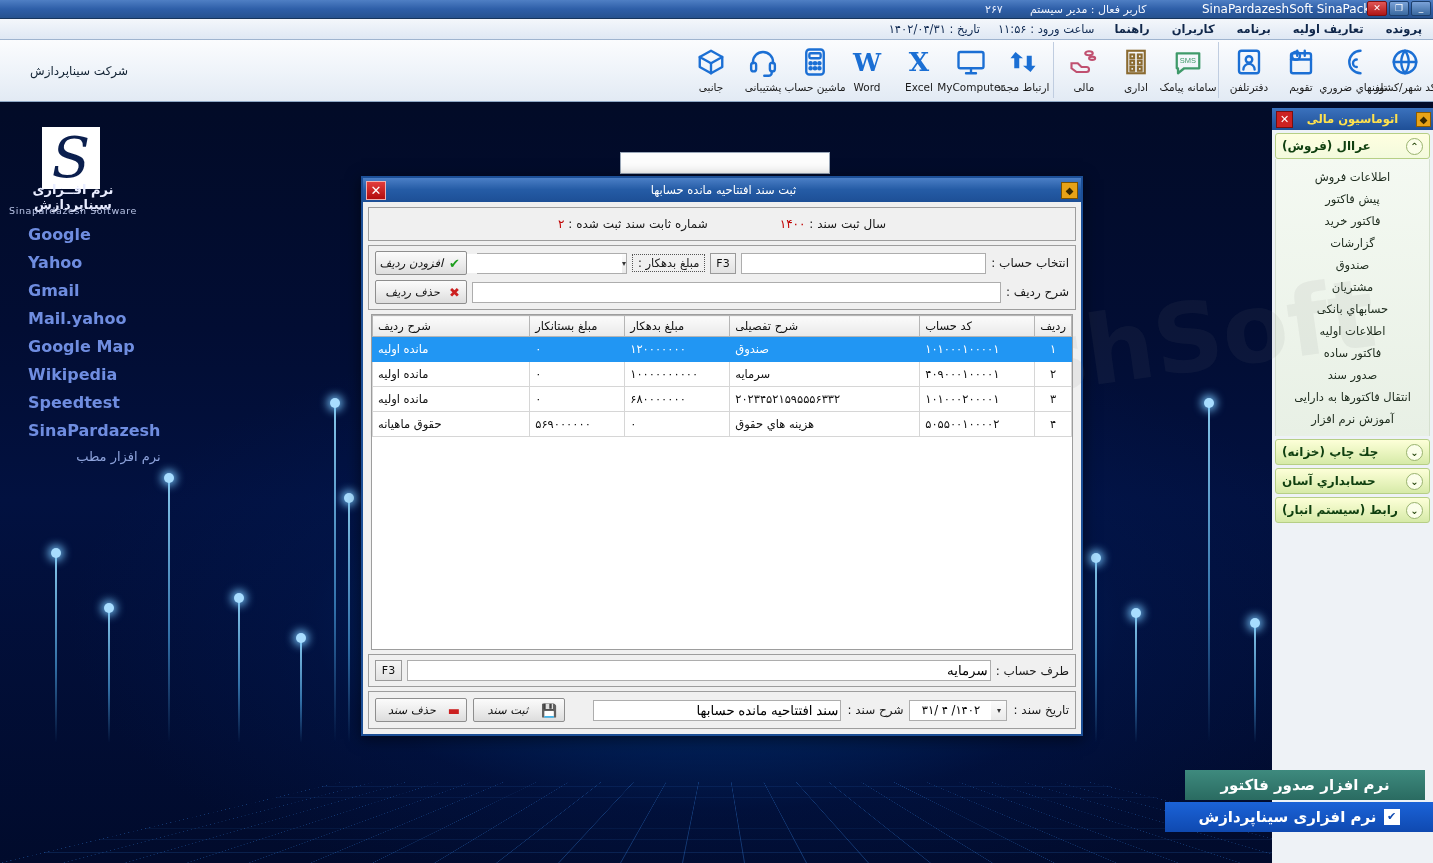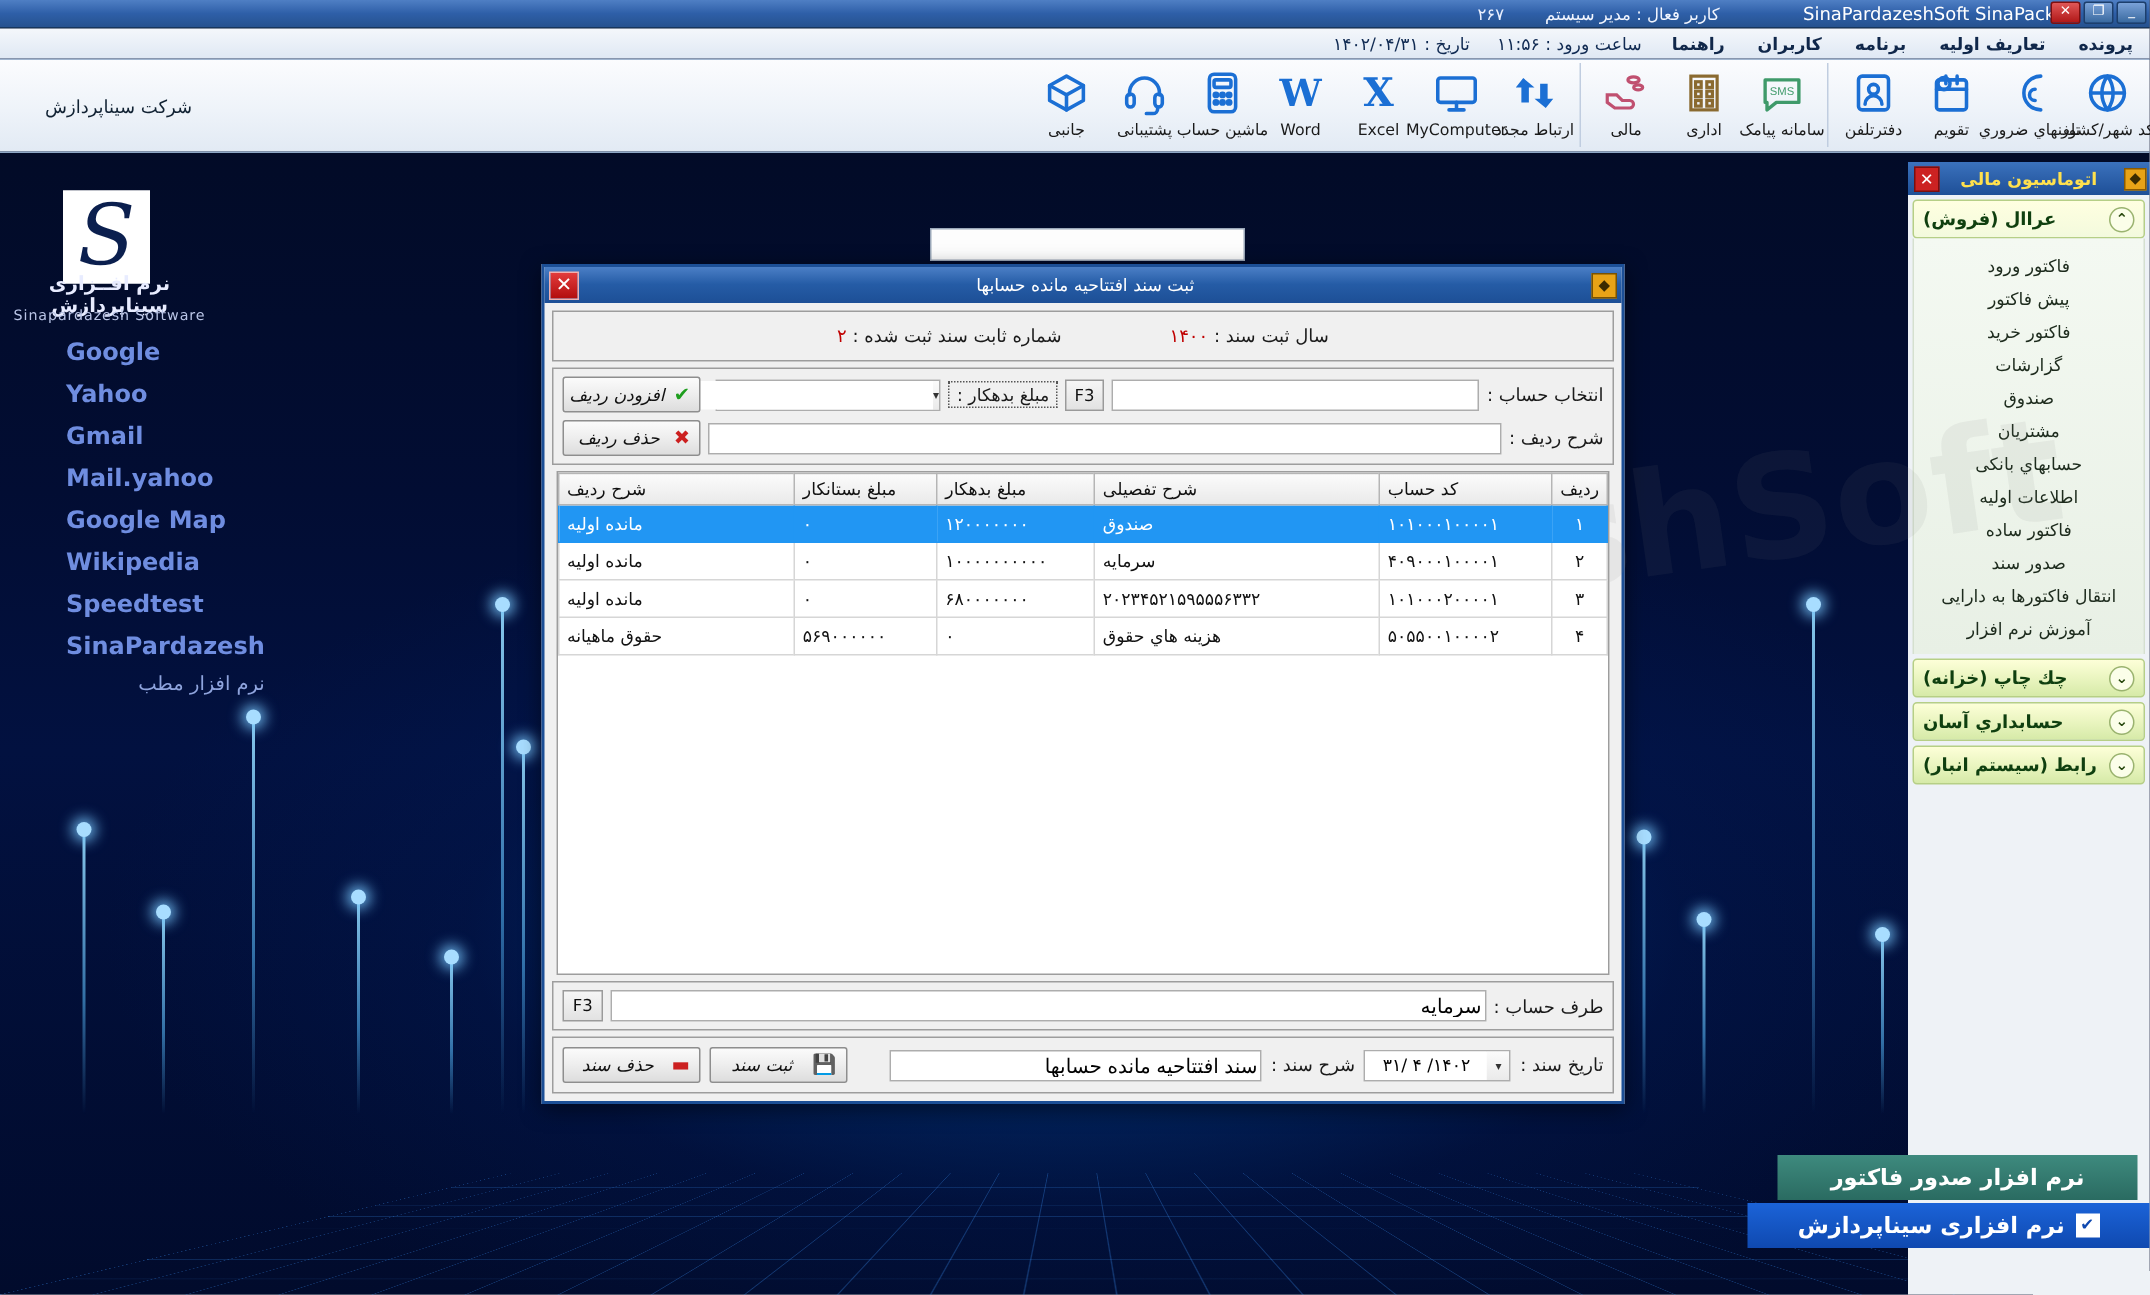--- a/index.html
+++ b/index.html
@@ -99,21 +99,21 @@
   }
 
   
   .logo-box { position: absolute; left: 42px; top: 127px; width: 58px; height: 62px;
               background:#fff; border: 3px solid #fff; display:flex; align-items:center; justify-content:center; }
   .logo-s { font-family: "DejaVu Serif", serif; font-size: 56px; font-style: italic; color: #0b1f4e; line-height: 48px; }
   .logo-fa { position: absolute; left: 8px; top: 182px; width: 130px; text-align: center;
              color: #e8ecff; font-size: 13px; font-weight: bold; }
   .logo-en { position: absolute; left: 8px; top: 188px; width: 130px; text-align: center;
              color: #b9c4e6; font-size: 9.5px; letter-spacing: .6px; direction: ltr; }
-  .links { position: absolute; left: 44px; top: 225px; direction: ltr; }
+  .links { position: absolute; left: 28px; top: 225px; direction: ltr; }
   .link { color: #6f8de0; font-size: 16px; font-weight: bold; margin-bottom: 9px; cursor: pointer; white-space: nowrap; }
   .link.fa { direction: rtl; font-size: 13px; font-weight: normal; color: #8fa4dd; }
 
   
   .sidebar {
     position: absolute; right: 0; top: 108px; width: 161px; bottom: 0;
     background: #eef2f6;
   }
   .sb-header {
     height: 22px; background: linear-gradient(180deg,#3b72bd,#1e4f97);
@@ -461,21 +461,21 @@
       <span class="sb-badge">◆</span>
       <span class="sb-title">اتوماسیون مالی</span>
       <span class="sb-close">✕</span>
     </div>
     <div id="sb-groups">
         <div class="sb-group-head open">
           <span class="chev">⌃</span>
           <span>عراال (فروش)</span>
         </div>
         <div class="sb-body">
-          <div class="sb-item">فاکتور ورود</div>
+          <div class="sb-item">اطلاعات فروش</div>
           <div class="sb-item">پیش فاکتور</div>
           <div class="sb-item">فاکتور خرید</div>
           <div class="sb-item">گزارشات</div>
           <div class="sb-item">صندوق</div>
           <div class="sb-item">مشتریان</div>
           <div class="sb-item">حسابهاي بانکی</div>
           <div class="sb-item">اطلاعات اولیه</div>
           <div class="sb-item">فاکتور ساده</div>
           <div class="sb-item">صدور سند</div>
           <div class="sb-item">انتقال فاکتورها به دارایی</div>

